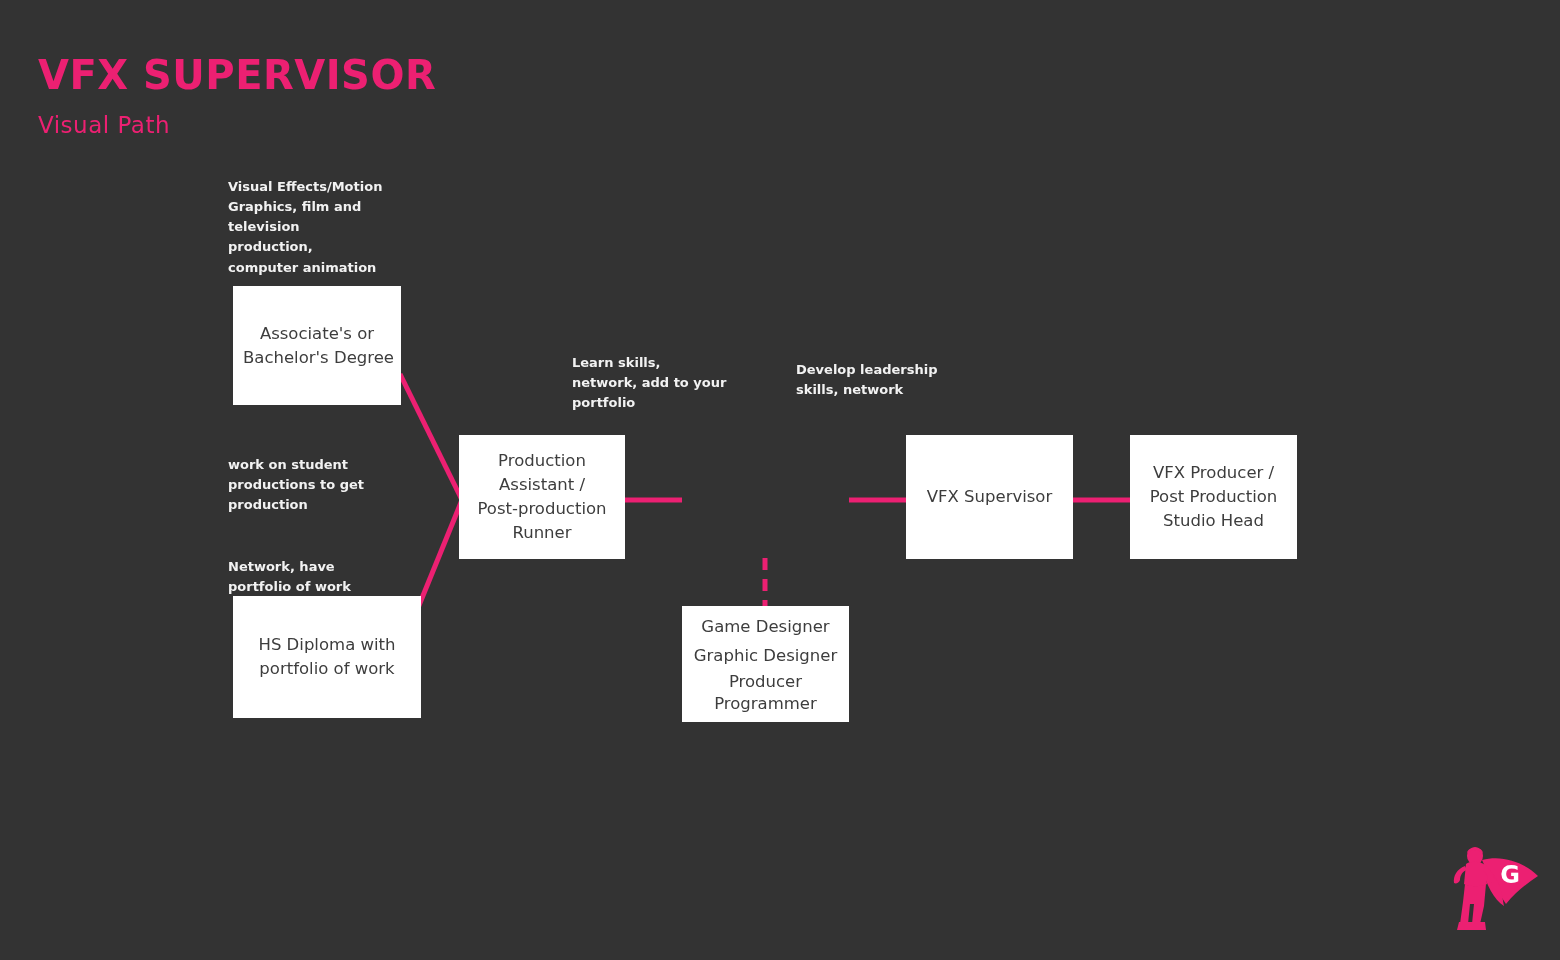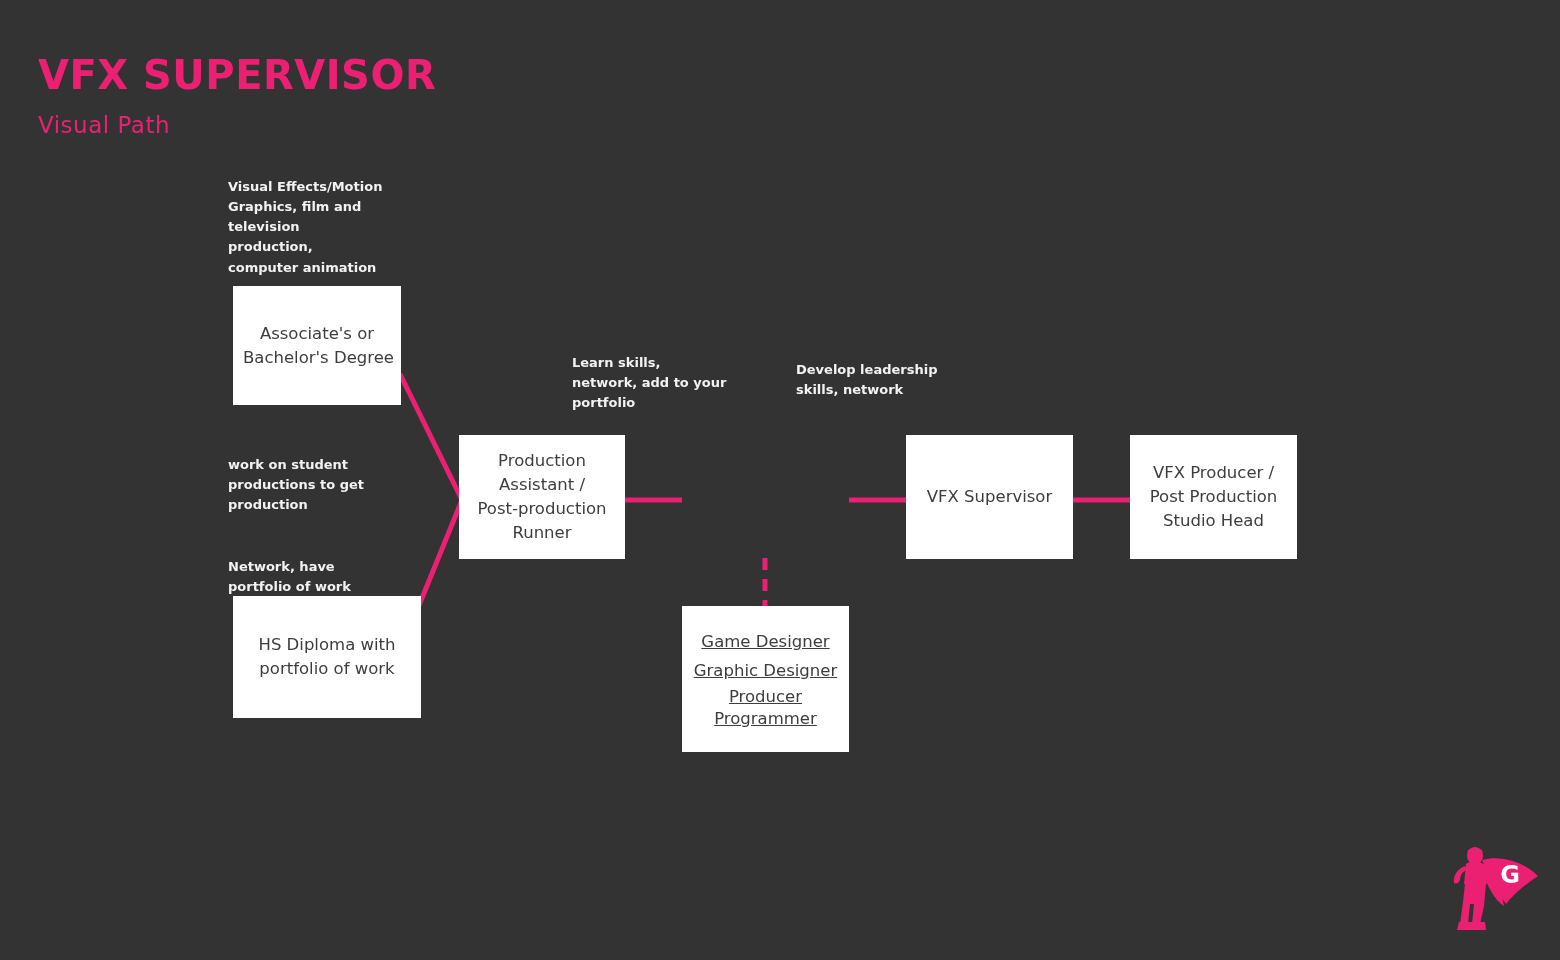--- a/index.html
+++ b/index.html
@@ -139,21 +139,21 @@
   </div>
 
   <div class="node" style="left:1130px; top:435px; width:167px; height:124px;">
     <span class="lines-wrap">
       <span class="ln">VFX Producer /</span>
       <span class="ln">Post Production</span>
       <span class="ln">Studio Head</span>
     </span>
   </div>
 
-  <div class="node" style="left:682px; top:606px; width:167px; height:146px; font-size:16.5px; line-height:1.75;text-decoration:underline;">
+  <div class="node" style="left:682px; top:606px; width:167px; height:116px; font-size:16.5px; line-height:1.75;">
     <span class="lines-wrap">
       <span class="ln">Game Designer</span>
       <span class="ln">Graphic Designer</span>
       <span class="ln" style="line-height:1.35;">Producer</span>
       <span class="ln" style="line-height:1.35;">Programmer</span>
     </span>
   </div>
 
   <svg class="logo" viewBox="0 0 96 100" xmlns="http://www.w3.org/2000/svg">
     <g fill="#ec2072">

